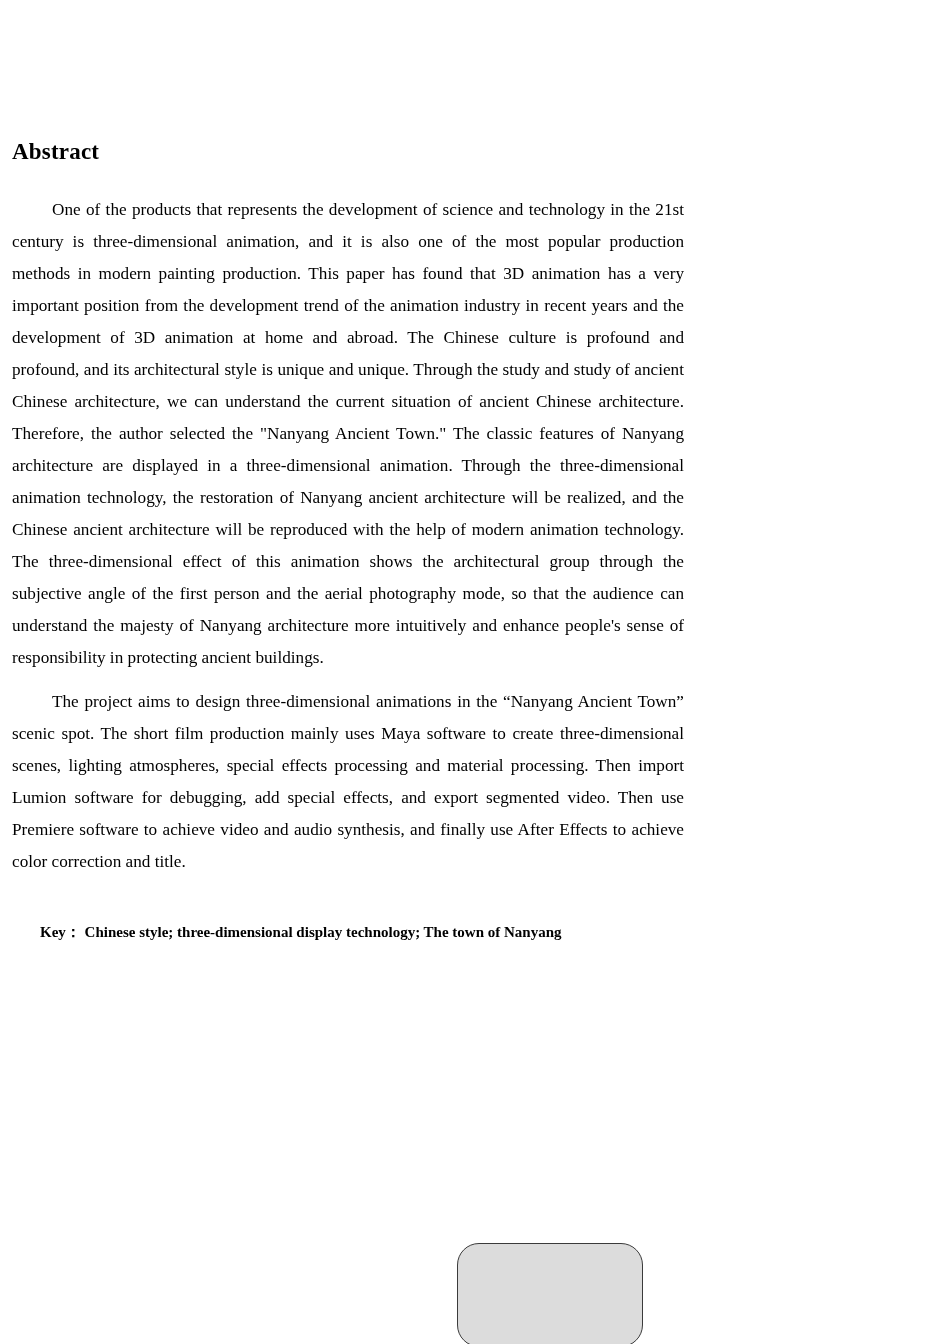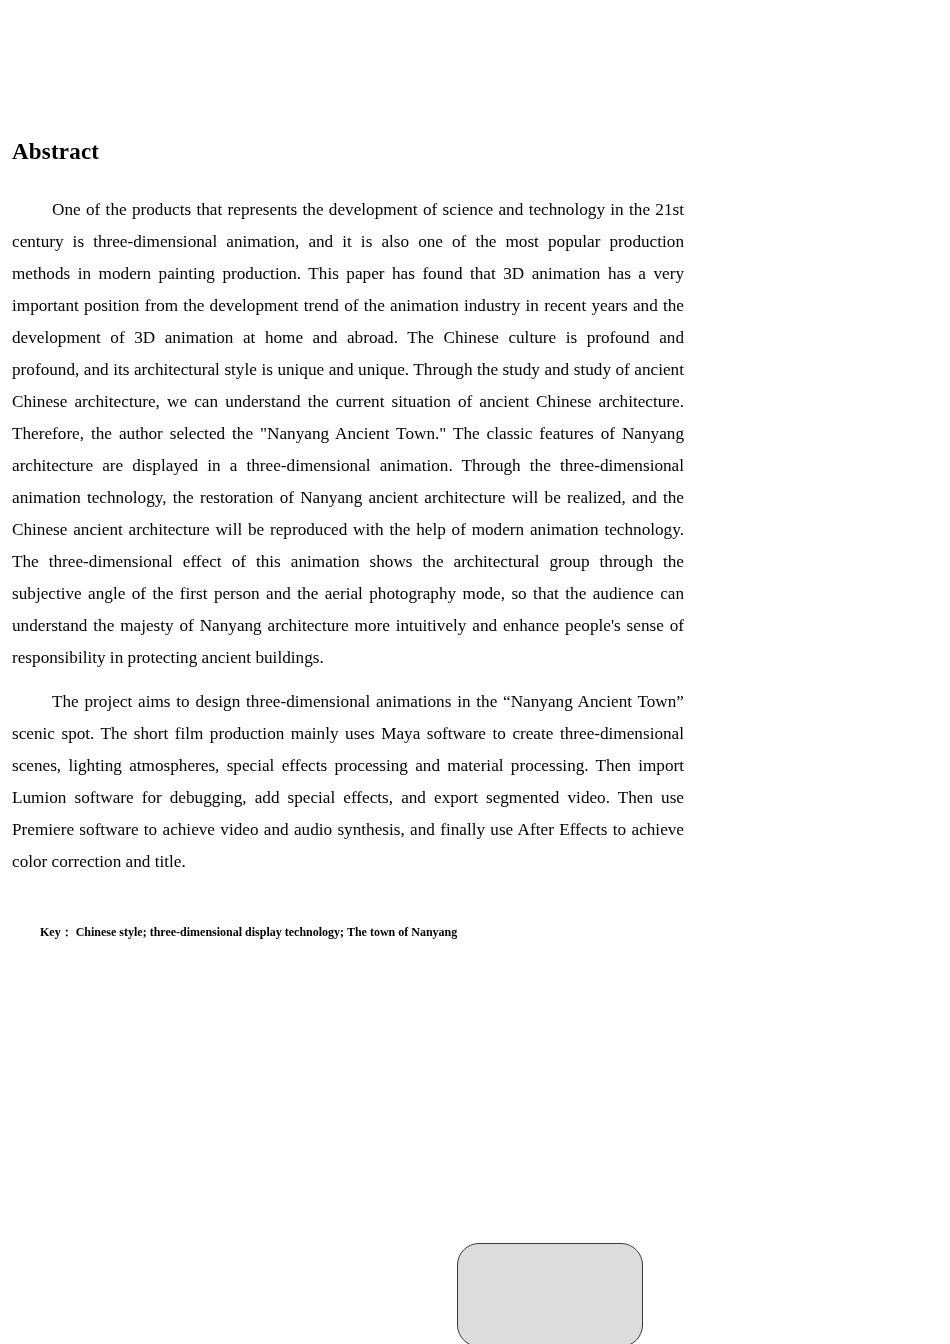--- a/index.html
+++ b/index.html
@@ -63,21 +63,21 @@
   .kw-block {
     position: absolute;
     left: 0;
     top: 916px;
     width: 696px;
   }
 
   p.keywords {
     margin: 0;
     padding: 0;
-    font-size: 12px;
+    font-size: 15px;
     line-height: 32px;
     font-weight: bold;
     text-align: left;
     text-indent: 40px;
   }
 
   
   .shape-rounded-rect {
     position: absolute;
     left: 457px;

